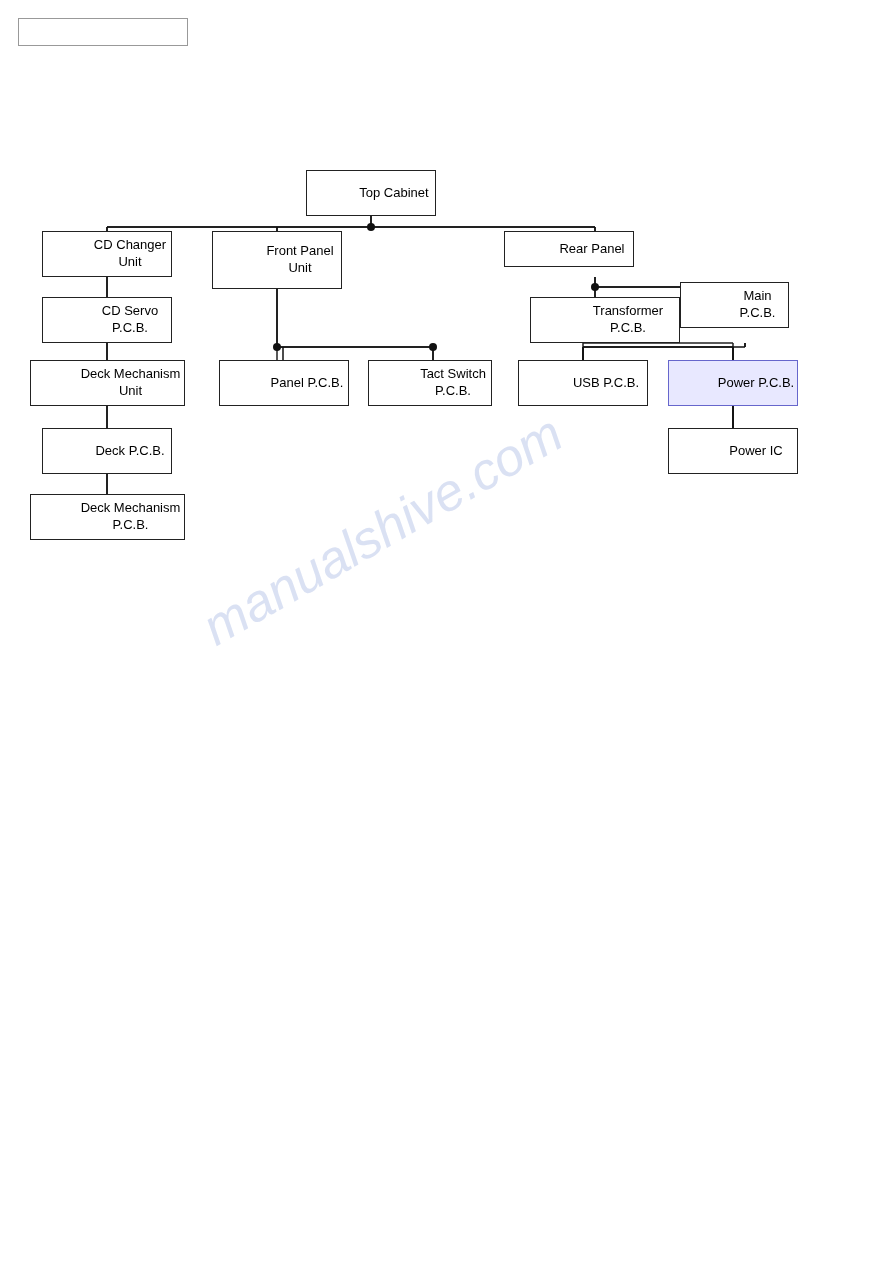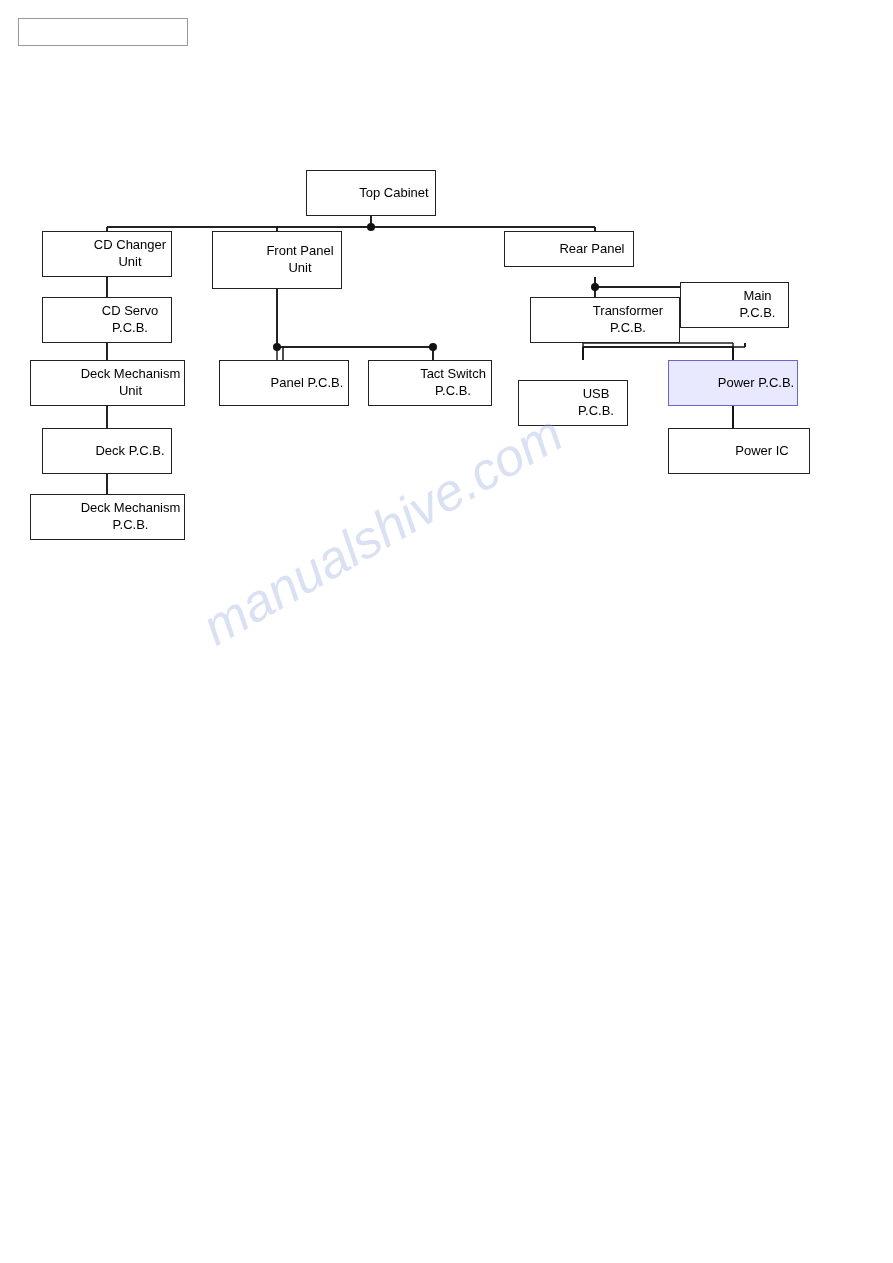--- a/index.html
+++ b/index.html
@@ -209,33 +209,33 @@
 </div>
 
 <div class="node" style="left:219px;top:360px;width:130px;height:46px;">
   <span>Panel P.C.B.</span>
 </div>
 
 <div class="node" style="left:368px;top:360px;width:124px;height:46px;">
   <span>Tact Switch<br>P.C.B.</span>
 </div>
 
-<div class="node" style="left:518px;top:360px;width:110px;height:46px;margin-top:20px;">
+<div class="node" style="left:518px;top:360px;width:130px;height:46px;">
   <span>USB P.C.B.</span>
 </div>
 
 <div class="node highlighted" style="left:668px;top:360px;width:130px;height:46px;">
   <span>Power P.C.B.</span>
 </div>
 
 <div class="node" style="left:42px;top:428px;width:130px;height:46px;">
   <span>Deck P.C.B.</span>
 </div>
 
-<div class="node" style="left:668px;top:428px;width:142px;height:46px;align-items:center;">
+<div class="node" style="left:668px;top:428px;width:130px;height:46px;align-items:center;">
   <span>Power IC</span>
 </div>
 
 <div class="node" style="left:30px;top:494px;width:155px;height:46px;">
   <span>Deck Mechanism<br>P.C.B.</span>
 </div>
 
 <div class="watermark">manualshive.com</div>
 
 </body></html>

